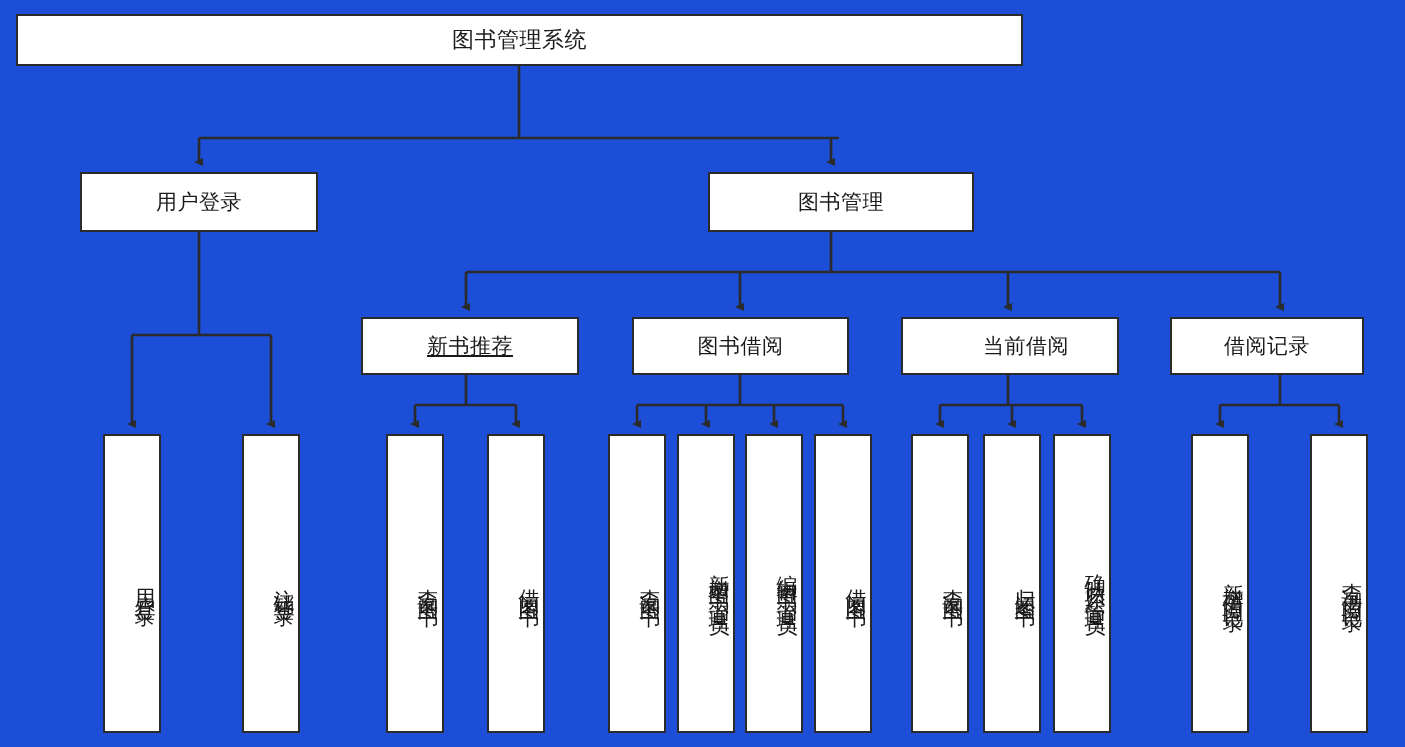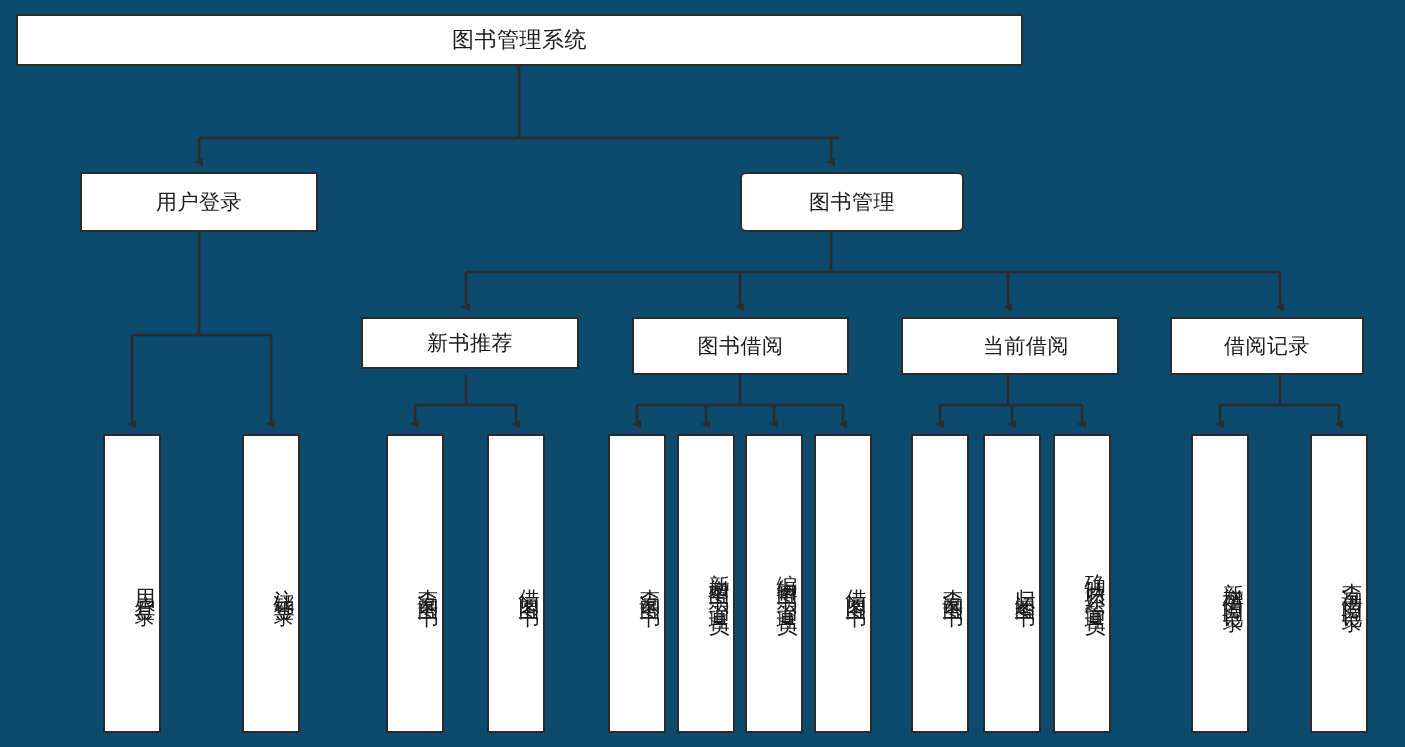--- a/index.html
+++ b/index.html
@@ -7,21 +7,21 @@
     padding: 0;
     background: #ffffff;
   }
   body {
     font-family: "Liberation Sans", "DejaVu Sans", sans-serif;
   }
   #canvas {
     position: relative;
     width: 1405px;
     height: 747px;
-    background: #0c4a6e;
+    background: #1d4ed8;
     overflow: hidden;
   }
   .node {
     position: absolute;
     box-sizing: border-box;
     border: 2px solid #2b2b2b;
     background: #ffffff;
     display: flex;
     align-items: center;
     justify-content: center;
@@ -119,23 +119,23 @@
       <path d="M1280,375 L1280,405"></path>
       <path d="M1220,405 L1339,405"></path>
       <path d="M1220,405 L1220,424" marker-end="url(#arrow)"></path>
       <path d="M1339,405 L1339,424" marker-end="url(#arrow)"></path>
     </g>
   </svg>
 
   <div class="node h root" style="left: 16px; top: 14px; width: 1007px; height: 52px;">图书管理系统</div>
 
   <div class="node h" style="left: 80px; top: 172px; width: 238px; height: 60px;">用户登录</div>
-  <div class="node h" style="left: 740px; top: 172px; width: 224px; height: 60px; border-radius: 6px;">图书管理</div>
+  <div class="node h" style="left: 708px; top: 172px; width: 266px; height: 60px;">图书管理</div>
 
-  <div class="node h" style="left: 361px; top: 317px; width: 218px; height: 52px;">新书推荐</div>
+  <div class="node h" style="left: 361px; top: 317px; width: 218px; height: 58px; text-decoration: underline;">新书推荐</div>
   <div class="node h" style="left: 632px; top: 317px; width: 217px; height: 58px;">图书借阅</div>
   <div class="node h" style="left: 901px; top: 317px; width: 218px; height: 58px; padding-left: 32px;">当前借阅</div>
   <div class="node h" style="left: 1170px; top: 317px; width: 194px; height: 58px;">借阅记录</div>
 
   <div class="node v" style="left: 103px; top: 434px; width: 58px; height: 299px;">
     <span class="vtext">用户登录</span>
   </div>
   <div class="node v" style="left: 242px; top: 434px; width: 58px; height: 299px;">
     <span class="vtext">注销登录</span>
   </div>

